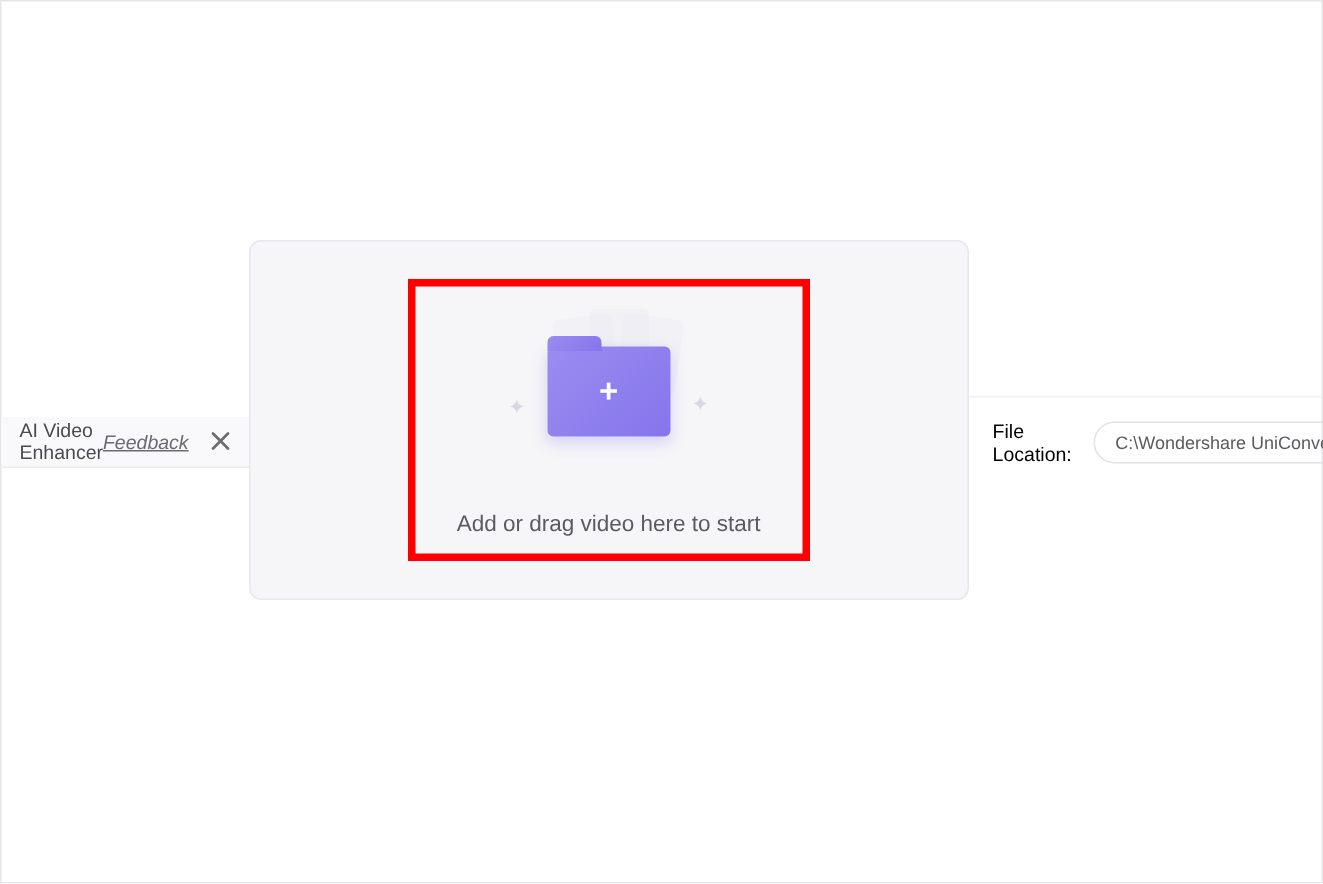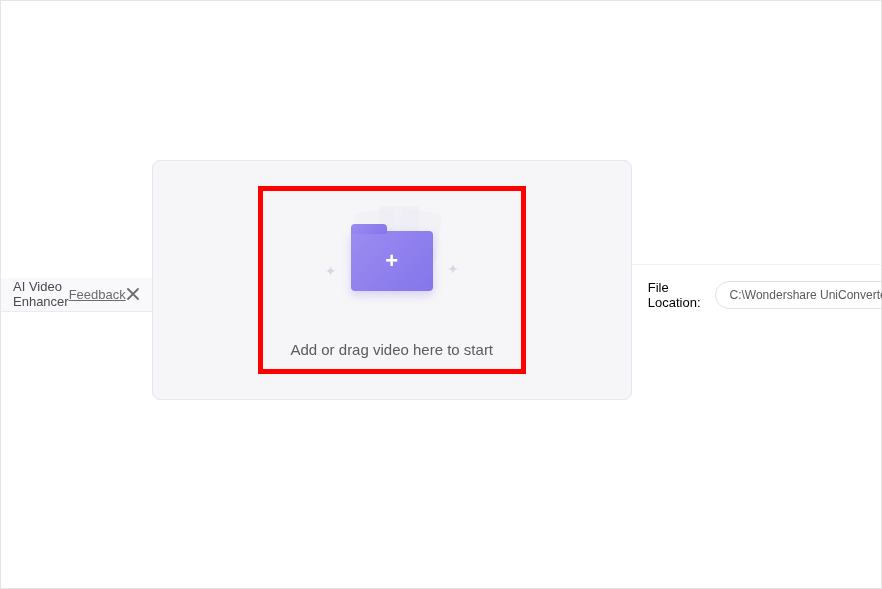--- a/index.html
+++ b/index.html
@@ -30,20 +30,22 @@
       border-bottom: 1px solid #ececf0;
     }
     .titlebar-left {
       font-size: 13px;
       color: #4a4a4f;
       font-weight: 500;
     }
     .titlebar-right {
       display: flex;
       align-items: center;
+      gap: 14px;
+      font-style: italic;
     }
     .feedback-link {
       font-size: 13px;
       color: #6b6b70;
       text-decoration: underline;
       cursor: pointer;
     }
     .close-icon {
       width: 14px;
       height: 14px;

